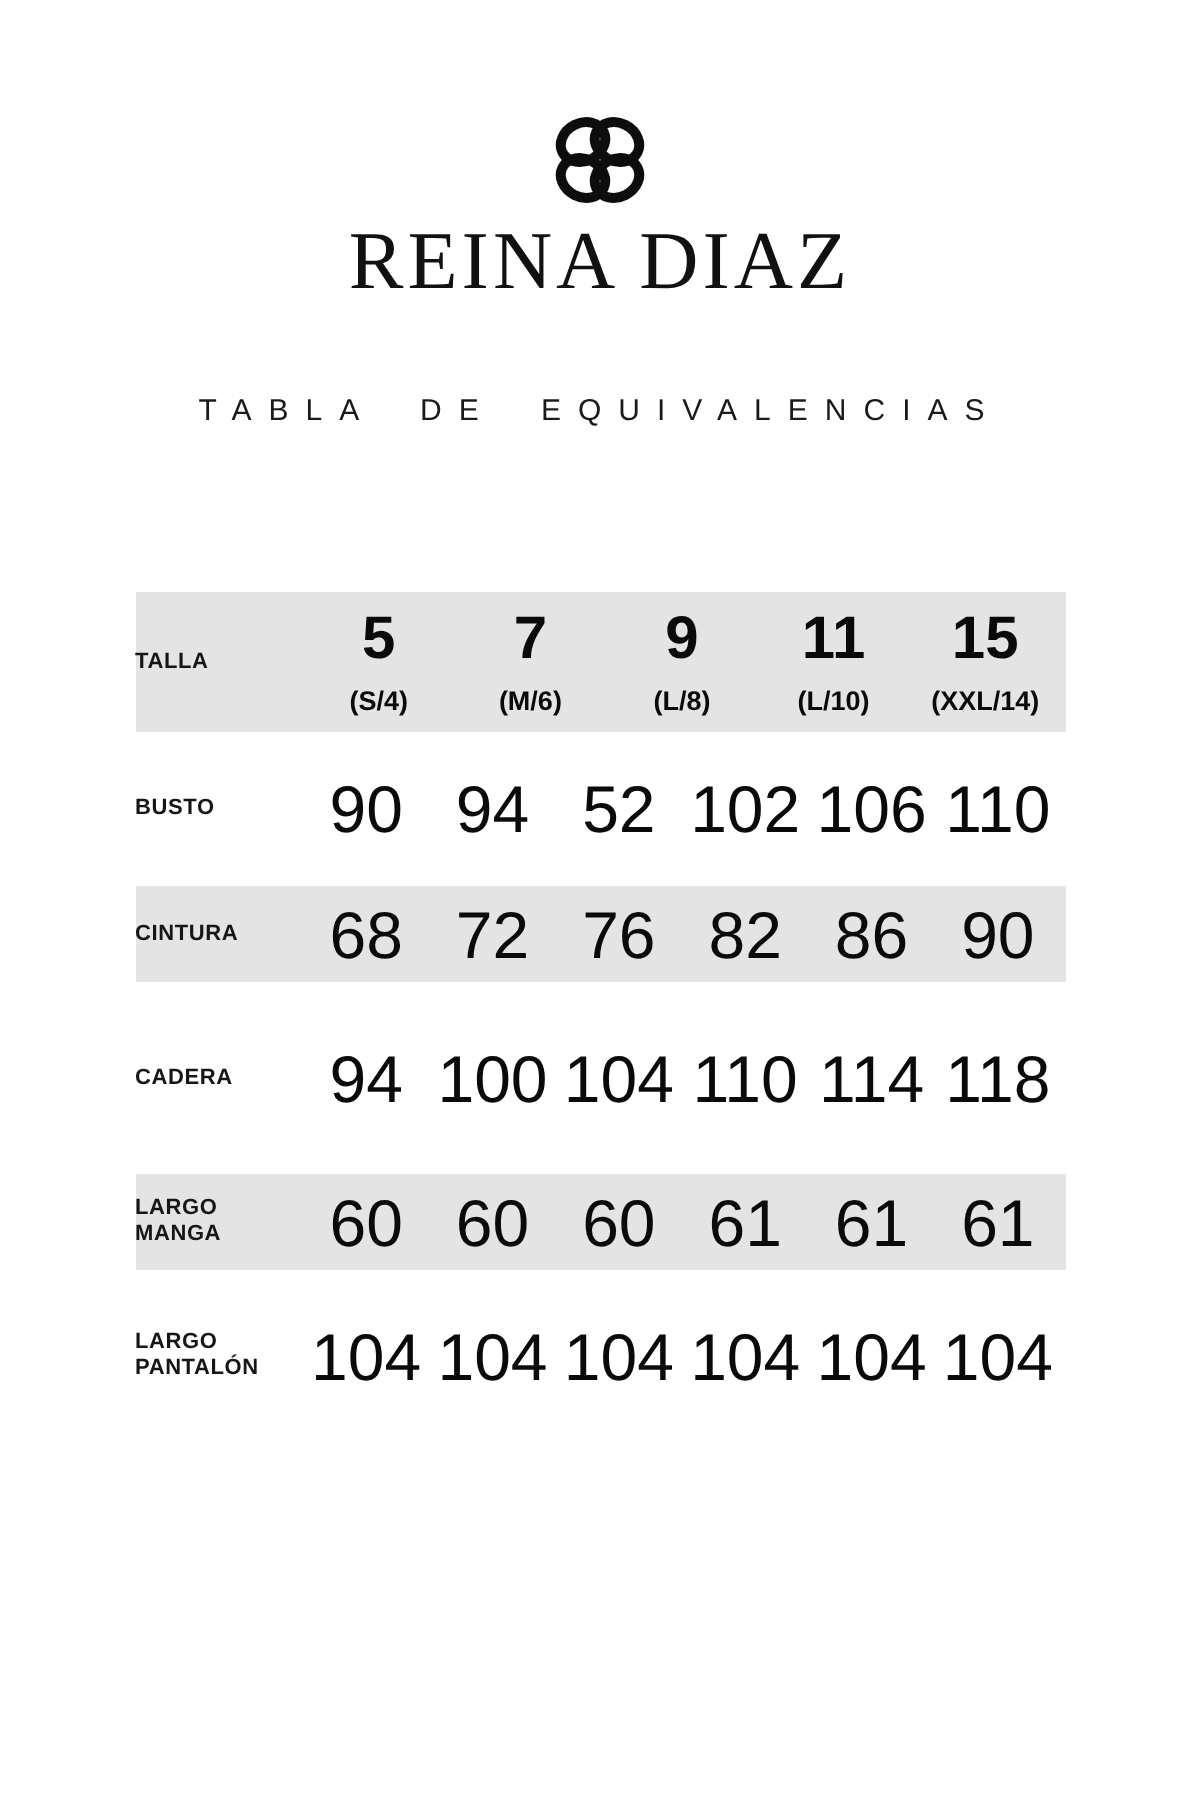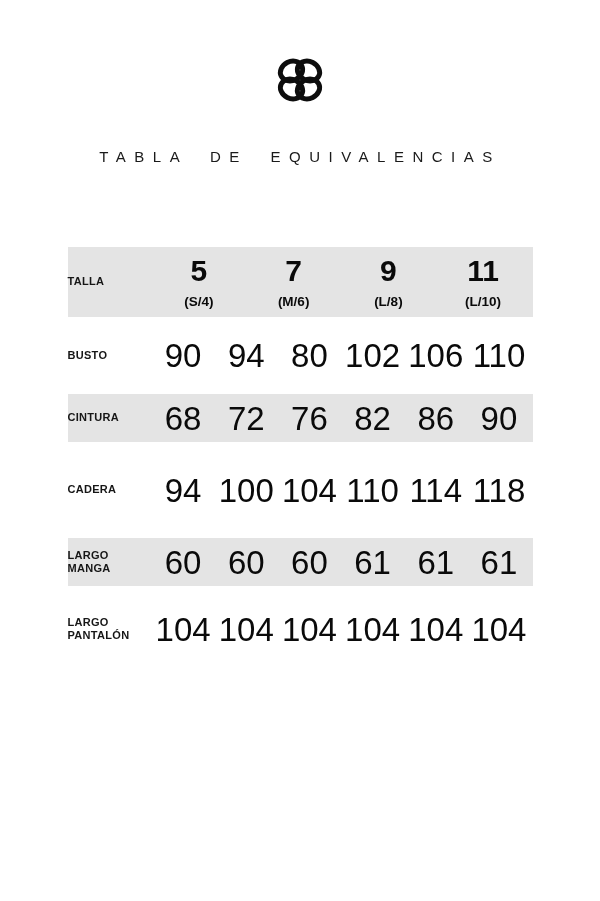--- a/index.html
+++ b/index.html
@@ -96,20 +96,21 @@
 
   <div class="brand-header">
     <svg class="logo" viewBox="0 0 64 48" xmlns="http://www.w3.org/2000/svg">
       <g fill="none" stroke="#0d0d0d" stroke-width="5">
         <ellipse cx="23.5" cy="15" rx="11.5" ry="9.5" transform="rotate(-27 23.5 15)"></ellipse>
         <ellipse cx="40.5" cy="15" rx="11.5" ry="9.5" transform="rotate(27 40.5 15)"></ellipse>
         <ellipse cx="23.5" cy="33" rx="11.5" ry="9.5" transform="rotate(27 23.5 33)"></ellipse>
         <ellipse cx="40.5" cy="33" rx="11.5" ry="9.5" transform="rotate(-27 40.5 33)"></ellipse>
       </g>
     </svg>
+    <div class="brand-name">REINA DIAZ</div>
   </div>
 
   <div class="chart-title">TABLA DE EQUIVALENCIAS</div>
 
   <div class="table">
 
     <div class="row shaded header-row r-talla">
       <div class="row-label-wrap">
         <div class="row-label">TALLA</div>
       </div>
@@ -123,36 +124,40 @@
           <div class="size-sub">(M/6)</div>
         </div>
         <div class="cell">
           <div class="size-num">9</div>
           <div class="size-sub">(L/8)</div>
         </div>
         <div class="cell">
           <div class="size-num">11</div>
           <div class="size-sub">(L/10)</div>
         </div>
+        <div class="cell">
+          <div class="size-num">15</div>
+          <div class="size-sub">(XXL/14)</div>
+        </div>
       </div>
     </div>
 
     <div class="row r-busto">
       <div class="row-label-wrap">
         <div class="row-label">BUSTO</div>
       </div>
       <div class="cells">
         <div class="cell">
             <div class="num">90</div>
           </div>
         <div class="cell">
             <div class="num">94</div>
           </div>
         <div class="cell">
-            <div class="num">80</div>
+            <div class="num">52</div>
           </div>
         <div class="cell">
             <div class="num">102</div>
           </div>
         <div class="cell">
             <div class="num">106</div>
           </div>
         <div class="cell">
             <div class="num">110</div>
           </div>

